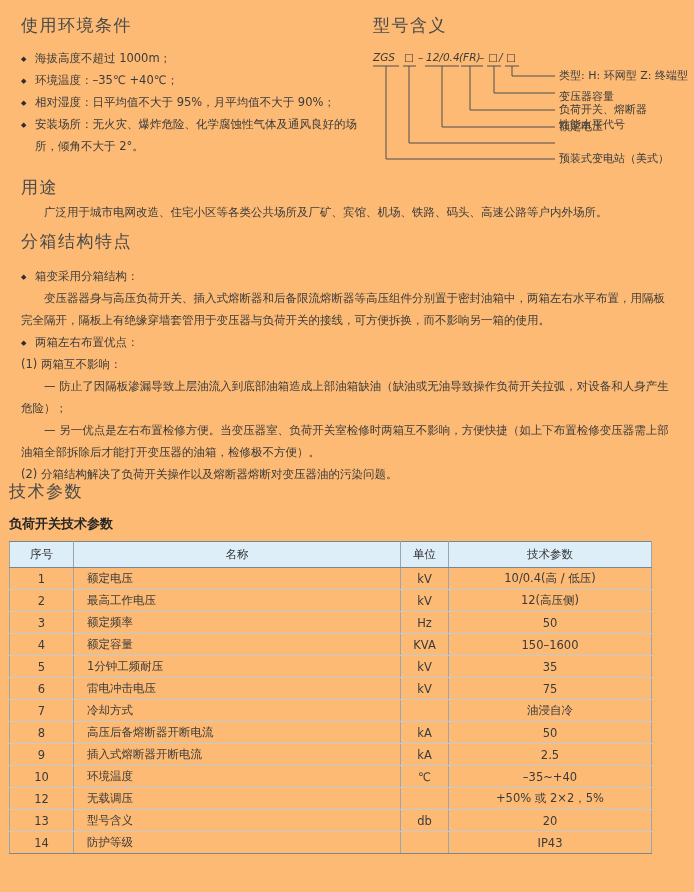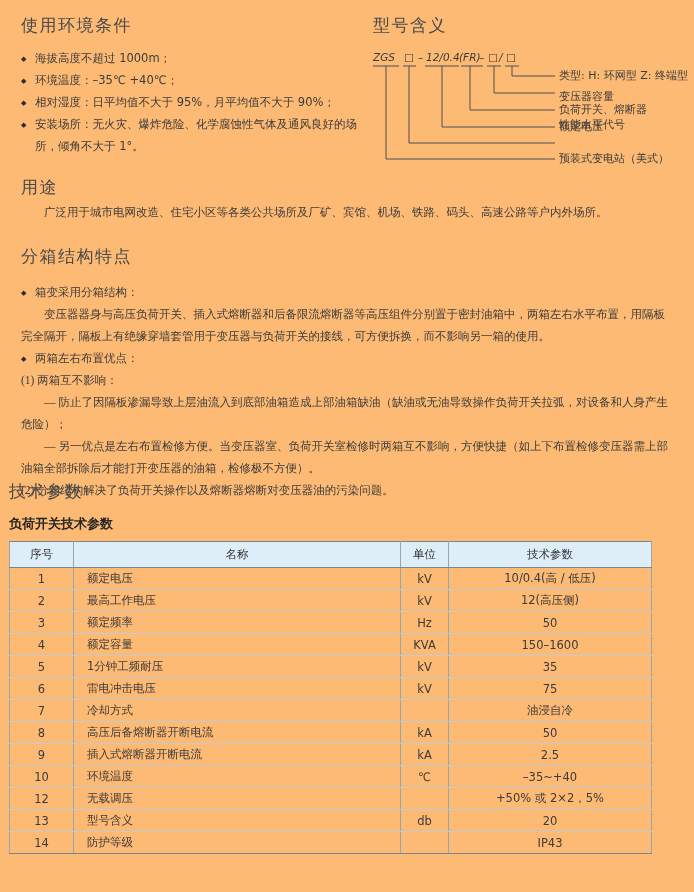--- a/index.html
+++ b/index.html
@@ -5,21 +5,21 @@
   html,body { margin:0; padding:0; background:#ffffff; }
   .page {
     position:relative; width:694px; height:892px; background:#fdba74;
     font-family:"DejaVu Sans","Liberation Sans",sans-serif;
     color:#3b3b3b; overflow:hidden;
   }
   .sec { position:absolute; }
   .sec-env       { left:21px;  top:14px;  width:345px; }
   .sec-model     { left:373px; top:14px;  width:321px; }
   .sec-usage     { left:21px;  top:176px; width:655px; }
-  .sec-structure { left:21px;  top:246px; width:652px;font-family:Liberation Serif, serif; }
+  .sec-structure { left:21px;  top:230px; width:652px; }
   .sec-tech      { left:9px;  top:480px; width:650px; }
 
   h1.sec-title {
     margin:0; font-size:17px; font-weight:400; color:#4a4a4a;
     letter-spacing:1.5px; line-height:22px;
   }
 
   
   ul.env-list { list-style:none; margin:11px 0 0; padding:0; }
   li.env-item { position:relative; padding-left:14px; font-size:11.5px; line-height:22px; }
@@ -86,21 +86,21 @@
           <span>环境温度：–35℃ +40℃；</span>
         </li>
 
         <li class="env-item">
           <span class="diamond">◆</span>
           <span>相对湿度：日平均值不大于 95%，月平均值不大于 90%；</span>
         </li>
 
         <li class="env-item">
           <span class="diamond">◆</span>
-          <span>安装场所：无火灾、爆炸危险、化学腐蚀性气体及通风良好的场所，倾角不大于 1°。</span>
+          <span>安装场所：无火灾、爆炸危险、化学腐蚀性气体及通风良好的场所，倾角不大于 2°。</span>
         </li>
       </ul>
   </div>
 
   <div class="sec sec-model">
     <h1 class="sec-title">型号含义</h1>
     <div class="diagram">
       <svg width="321" height="124" viewBox="0 0 321 124">
         <g stroke="#4f4f4f" stroke-width="1" fill="none">
 

